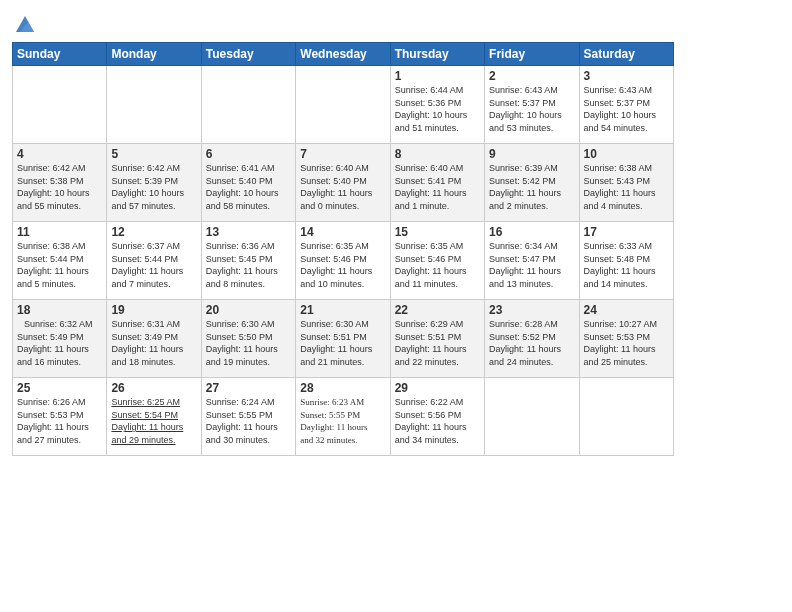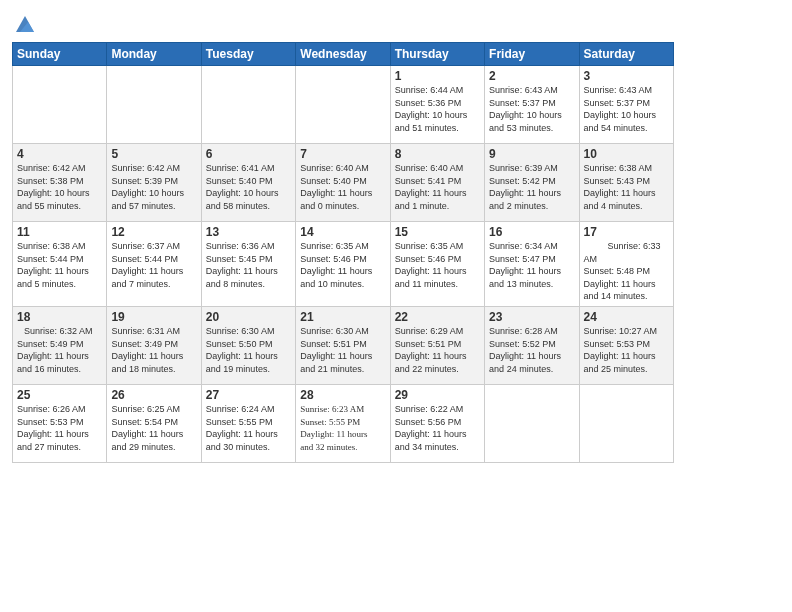--- a/index.html
+++ b/index.html
@@ -207,21 +207,21 @@
 Daylight: 11 hours
 and 10 minutes.</span></td>
           <td style="background: rgb(255, 255, 255);"><span class="day-num">15</span><span class="day-info" style="white-space: pre-line;">Sunrise: 6:35 AM
 Sunset: 5:46 PM
 Daylight: 11 hours
 and 11 minutes.</span></td>
           <td style="background: rgb(255, 255, 255);"><span class="day-num">16</span><span class="day-info" style="white-space: pre-line;">Sunrise: 6:34 AM
 Sunset: 5:47 PM
 Daylight: 11 hours
 and 13 minutes.</span></td>
-          <td style="background: rgb(255, 255, 255);"><span class="day-num">17</span><span class="day-info" style="white-space: pre-line; margin-left: 24px;">Sunrise: 6:33 AM
+          <td style="background: rgb(255, 255, 255);"><span class="day-num">17</span><span class="day-info" style="white-space: pre-line;">Sunrise: 6:33 AM
 Sunset: 5:48 PM
 Daylight: 11 hours
 and 14 minutes.</span></td>
         </tr>
         <tr>
           <td style="background: rgb(242, 242, 242);"><span class="day-num">18</span><span class="day-info" style="white-space: pre-line; margin-left: 7px;">Sunrise: 6:32 AM
 Sunset: 5:49 PM
 Daylight: 11 hours
 and 16 minutes.</span></td>
           <td style="background: rgb(242, 242, 242);"><span class="day-num">19</span><span class="day-info" style="white-space: pre-line;">Sunrise: 6:31 AM
@@ -247,21 +247,21 @@
           <td style="background: rgb(242, 242, 242);"><span class="day-num">24</span><span class="day-info" style="white-space: pre-line;">Sunrise: 10:27 AM
 Sunset: 5:53 PM
 Daylight: 11 hours
 and 25 minutes.</span></td>
         </tr>
         <tr>
           <td style="background: rgb(255, 255, 255);"><span class="day-num">25</span><span class="day-info" style="white-space: pre-line;">Sunrise: 6:26 AM
 Sunset: 5:53 PM
 Daylight: 11 hours
 and 27 minutes.</span></td>
-          <td style="background: rgb(255, 255, 255);"><span class="day-num">26</span><span class="day-info" style="white-space: pre-line;">Sunrise: 6:25 AM
+          <td style="background: rgb(255, 255, 255);"><span class="day-num">26</span><span class="day-info" style="white-space: pre-line; text-decoration: underline;">Sunrise: 6:25 AM
 Sunset: 5:54 PM
 Daylight: 11 hours
 and 29 minutes.</span></td>
           <td style="background: rgb(255, 255, 255);"><span class="day-num">27</span><span class="day-info" style="white-space: pre-line;">Sunrise: 6:24 AM
 Sunset: 5:55 PM
 Daylight: 11 hours
 and 30 minutes.</span></td>
           <td style="background: rgb(255, 255, 255); margin-top: 12px;"><span class="day-num">28</span><span class="day-info" style="white-space: pre-line; font-family: Liberation Serif, serif;">Sunrise: 6:23 AM
 Sunset: 5:55 PM
 Daylight: 11 hours

